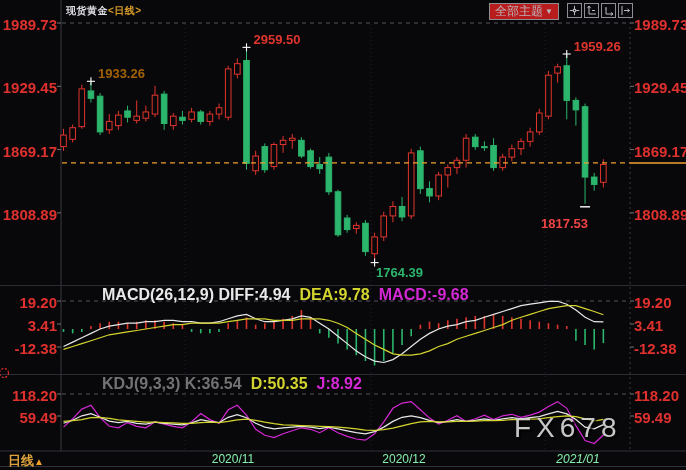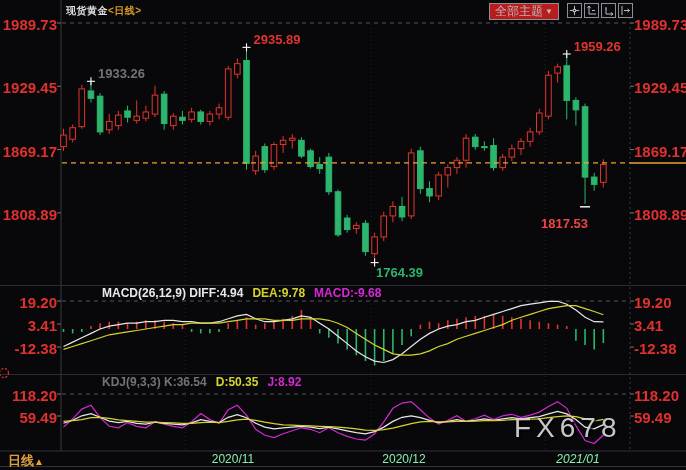--- a/index.html
+++ b/index.html
@@ -7,21 +7,21 @@
   .title{position:absolute;left:66px;top:4px;font-size:10px;font-weight:bold;color:#dcdce2;letter-spacing:.5px;white-space:nowrap;}
   .title .period{color:#d79b28;}
   .theme-btn{position:absolute;left:489px;top:3px;width:68px;height:15px;border:1px solid #8e8e96;color:#b9b9c0;font-size:12px;display:flex;align-items:center;justify-content:center;gap:2px;cursor:pointer;background:#b91c1c;}
   .theme-btn .arr{font-size:8px;line-height:1;}
   .tbtn{position:absolute;top:3px;width:13px;height:13px;border:1px solid #8e8e96;display:flex;align-items:center;justify-content:center;cursor:pointer;background:#0a0a0e;}
   .tbtn svg{display:block;stroke:#b9b9c0;fill:none;stroke-width:1;}
   #labels div{position:absolute;white-space:nowrap;pointer-events:none;}
   .ylab{font-size:15px;font-weight:bold;color:#e0312e;}
   .ylab.left{width:57px;text-align:right;}
   .xlab{font-size:12px;color:#86efac;transform:translateX(-50%);}
-  .legend{position:absolute;left:66px;font-size:12px;font-weight:bold;white-space:nowrap;padding-left:36px;}
+  .legend{position:absolute;left:66px;font-size:16px;font-weight:bold;white-space:nowrap;padding-left:36px;}
   .legend span{margin-right:9px;}
   .anno{font-size:13px;font-weight:bold;}
   .watermark{position:absolute;left:514px;top:412px;font-size:28px;color:#d2d2d2;letter-spacing:5px;opacity:.95;text-shadow:2px 2px 2px #000;pointer-events:none;}
   .period-sel{position:absolute;left:8px;top:452px;font-size:13px;font-weight:bold;color:#e0a33c;display:flex;align-items:center;cursor:pointer;}
   .period-sel .tri{color:#f0a028;font-size:10px;}
   #chart-svg{position:absolute;left:0;top:0;}
 </style>
 </head>
 <body>
 
@@ -320,22 +320,22 @@
       <div class="ylab" style="left: 634px; top: 317.032px;">3.41</div>
       <div class="ylab left" style="left: 0px; top: 340.038px;">-12.38</div>
       <div class="ylab" style="left: 634px; top: 340.038px;">-12.38</div>
       <div class="ylab left" style="left: 0px; top: 387.01px;">118.20</div>
       <div class="ylab" style="left: 634px; top: 387.01px;">118.20</div>
       <div class="ylab left" style="left: 0px; top: 409.009px;">59.49</div>
       <div class="ylab" style="left: 634px; top: 409.009px;">59.49</div>
       <div class="xlab" style="left: 233px; top: 452px;">2020/11</div>
       <div class="xlab" style="left: 404px; top: 452px;">2020/12</div>
       <div class="xlab" style="left: 578px; top: 452px; font-style: italic;">2021/01</div>
-      <div class="anno" style="left: 97.95px; top: 66.2935px; color: #737373;">1933.26</div>
-      <div class="anno" style="left: 253.5px; top: 32.347px; color: rgb(224, 53, 44);">2935.89</div>
+      <div class="anno" style="left: 97.95px; top: 66.2935px; color: #a16207;">1933.26</div>
+      <div class="anno" style="left: 253.5px; top: 32.347px; color: rgb(224, 53, 44);">2959.50</div>
       <div class="anno" style="left: 573.75px; top: 38.9935px; color: rgb(224, 53, 44);">1959.26</div>
       <div class="anno" style="left: 541.05px; top: 216px; color: #ef4444;">1817.53</div>
       <div class="anno" style="left: 376px; top: 264.607px; color: rgb(44, 181, 108);">1764.39</div>
     </div>
 
   <div class="watermark">FX678</div>
 
   <div class="period-sel">
     <span>日线</span>
     <span class="tri">▲</span>

